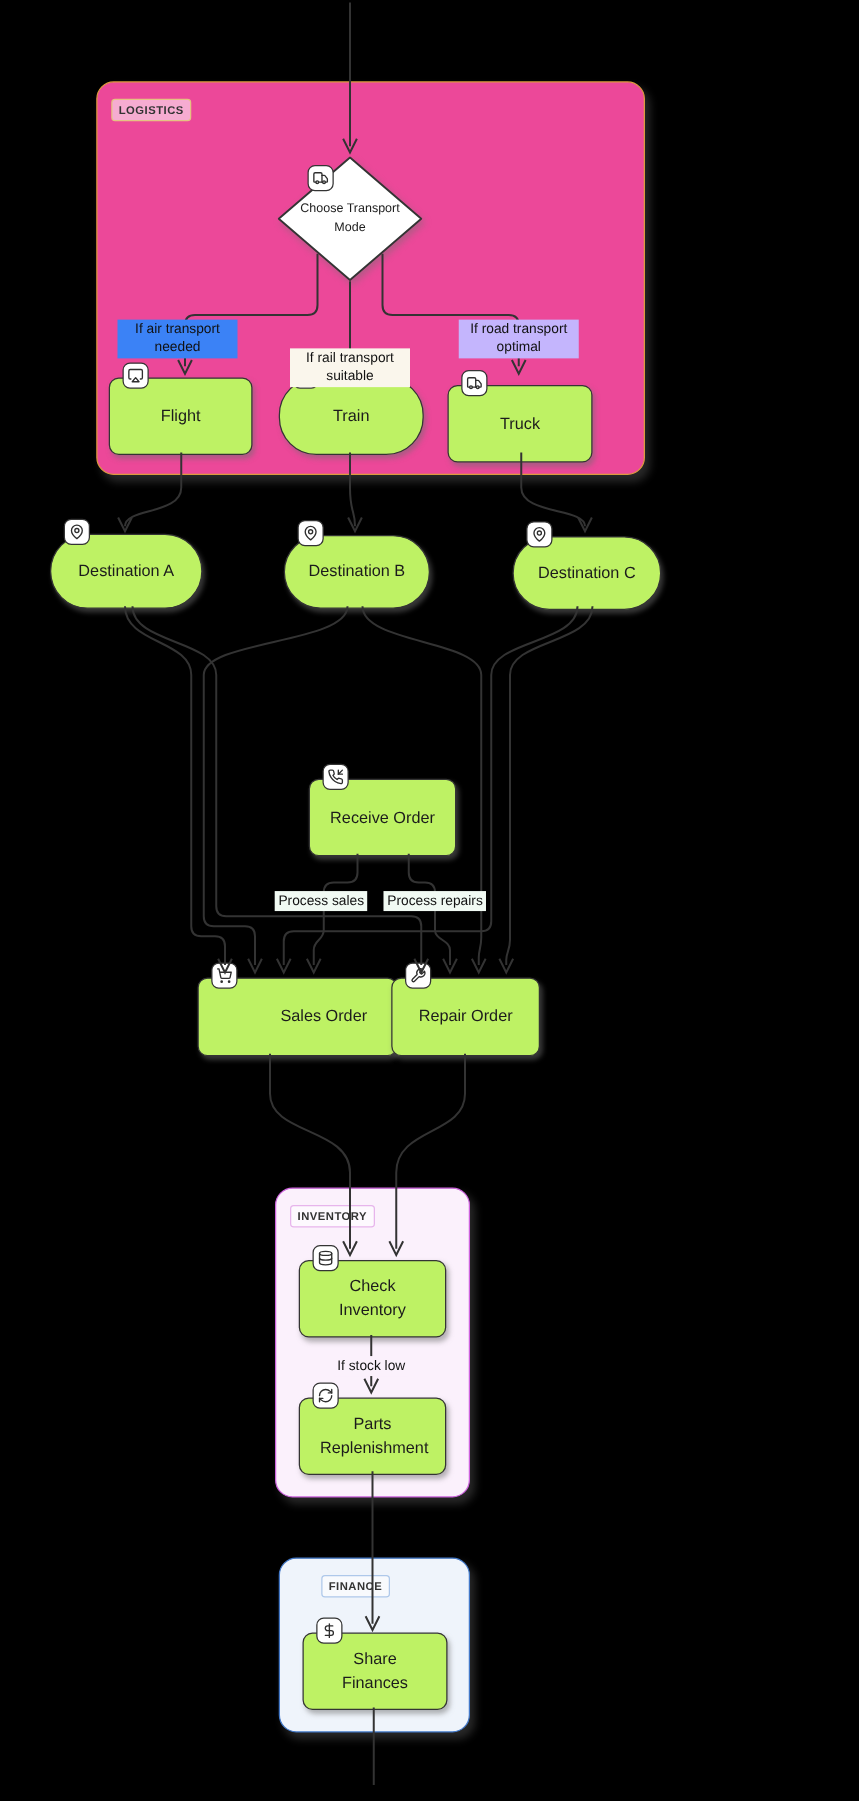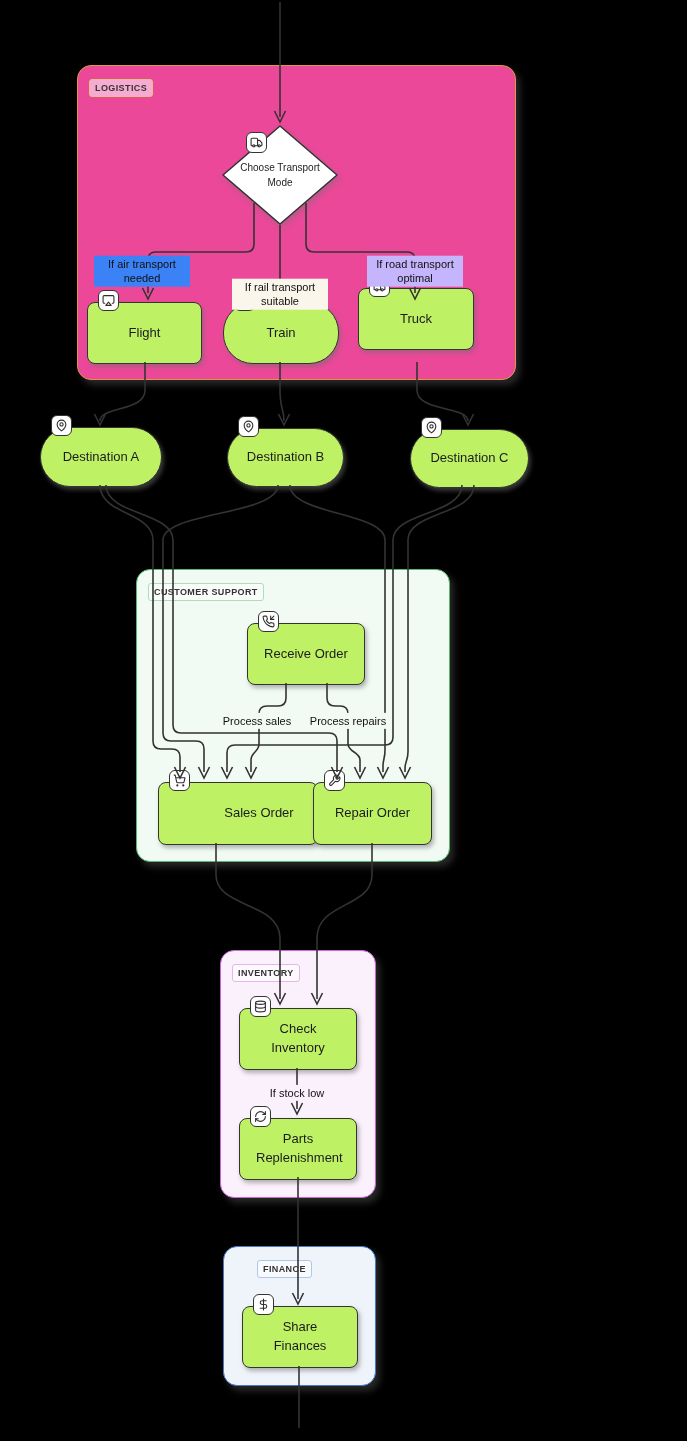--- a/index.html
+++ b/index.html
@@ -53,23 +53,20 @@
   .edge-label.wrap{white-space:normal;width:90px;}
 </style>
 </head>
 <body>
 
 <div id="canvas">
 
   <div class="section" id="sec-logistics">
     <span class="sec-label">LOGISTICS</span>
   </div>
-  <div class="section" id="sec-customer">
-    <span class="sec-label">CUSTOMER SUPPORT</span>
-  </div>
   <div class="section" id="sec-inventory">
     <span class="sec-label">INVENTORY</span>
   </div>
   <div class="section" id="sec-finance">
     <span class="sec-label">FINANCE</span>
   </div>
 
   <div id="nodes-layer">
       <div class="node-diamond" style="left: 222px; top: 125px; width: 116px; height: 100px;">
         <svg width="116" height="100" class="shape">
@@ -94,21 +91,21 @@
             <path d="M12 15l5 6H7Z"></path>
           </svg>
         </span>
       </div>
       <div class="node" style="left: 223px; top: 302px; width: 114px; height: 60px; border-radius: 30px;">
         <span class="nlabel">Train</span>
         <span class="badge">
           <svg viewBox="0 0 24 24"></svg>
         </span>
       </div>
-      <div class="node" style="left: 358px; top: 288px; width: 114px; height: 60px;">
+      <div class="node" style="left: 358px; top: 308px; width: 114px; height: 60px;">
         <span class="nlabel">Truck</span>
         <span class="badge">
           <svg viewBox="0 0 24 24">
             <path d="M14 18V6a2 2 0 0 0-2-2H4a2 2 0 0 0-2 2v11a1 1 0 0 0 1 1h2"></path>
             <path d="M15 18H9"></path>
             <path d="M19 18h2a1 1 0 0 0 1-1v-3.65a1 1 0 0 0-.22-.62l-3.48-4.35A1 1 0 0 0 17.52 8H14"></path>
             <circle cx="17" cy="18" r="2"></circle>
             <circle cx="7" cy="18" r="2"></circle>
           </svg>
         </span>

